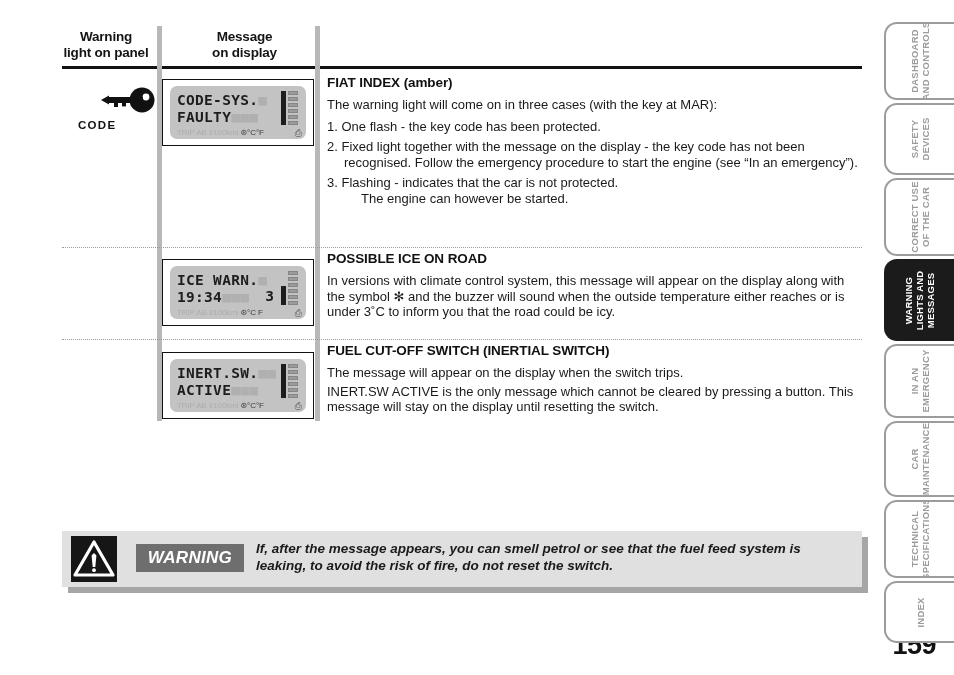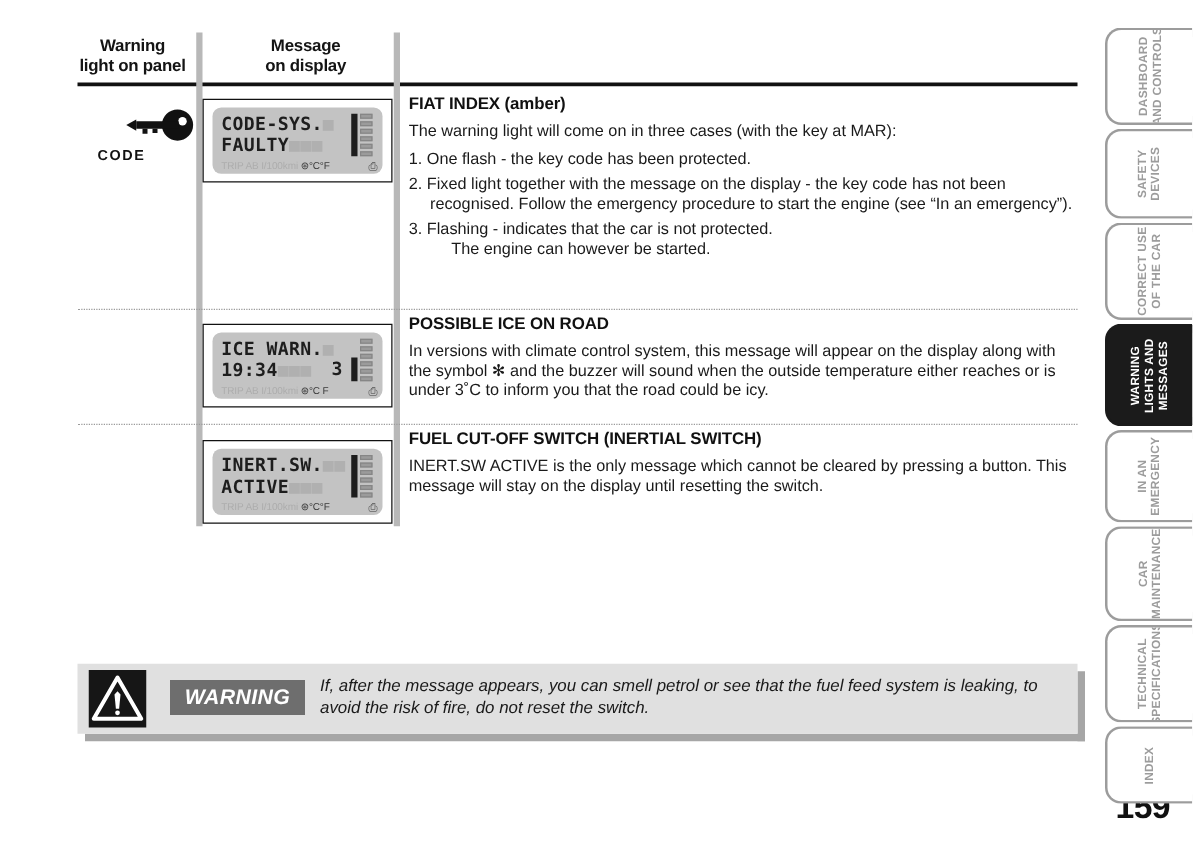--- a/index.html
+++ b/index.html
@@ -306,21 +306,21 @@
     line-height: 28px;
     text-align: center;
     letter-spacing: 0.3px;
   }
   .warn-text {
     position: absolute;
     left: 194px;
     top: 9px;
     width: 595px;
     font-style: italic;
-    font-weight: normal;
+    font-weight: bold;
     font-size: 13.5px;
     line-height: 17px;
     color: #1a1a1a;
   }
 
   
   .pagenum {
     position: absolute;
     right: 18px;
     top: 630px;
@@ -526,20 +526,21 @@
                   <span>TRIP AB I/100kmi</span>
                   <span class="on">⊛°C°F</span>
                 </div>
                 <div class="pump-icon">⎙</div>
               </div>
             </div>
           </div>
 
           <div class="cell-text" style="top:4px;">
             <div class="sec-title">FUEL CUT-OFF SWITCH (INERTIAL SWITCH)</div>
+            <div class="para tight">The message will appear on the display when the switch trips.</div>
             <div class="para">INERT.SW ACTIVE is the only message which cannot be cleared by pressing a button. This message will stay on the display until resetting the switch.</div>
           </div>
         </div>
 
       </div>
     </div>
 
     <div class="warnbox-shadow"></div>
     <div class="warnbox-shadow-r"></div>
     <div class="warnbox">

